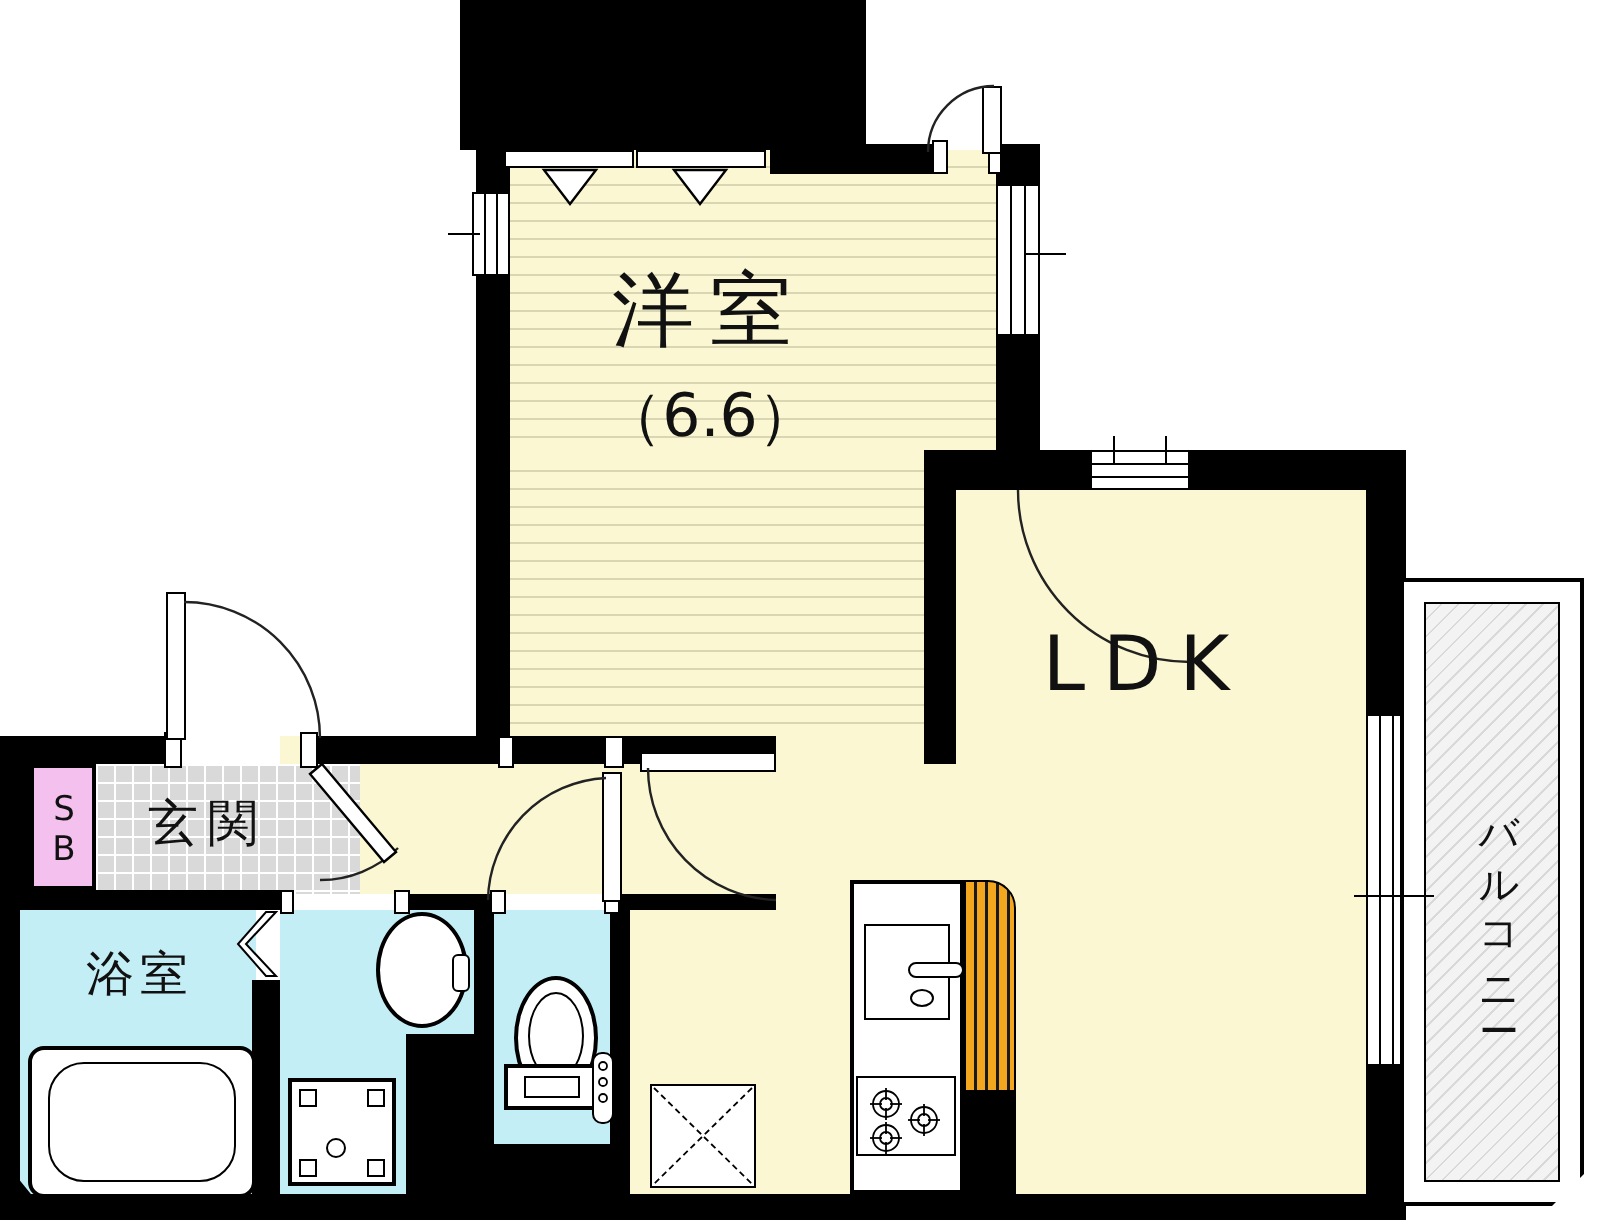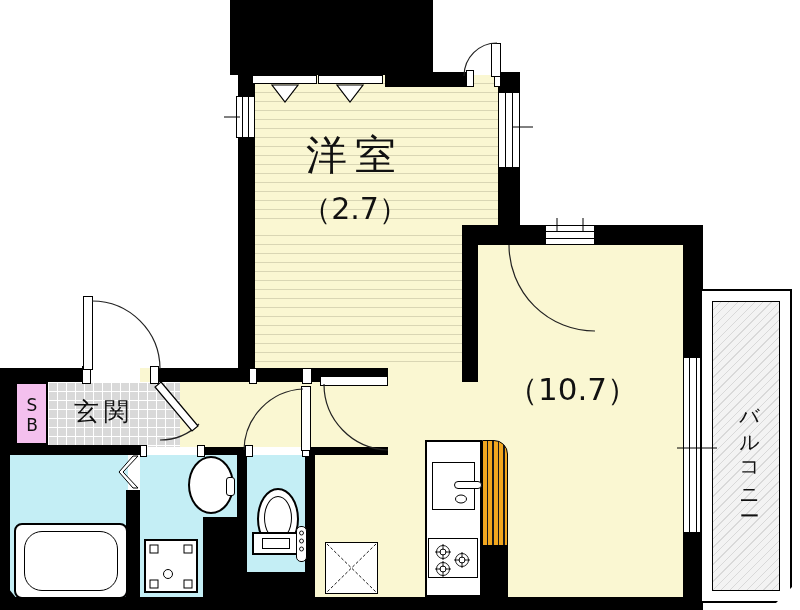--- a/index.html
+++ b/index.html
@@ -180,25 +180,28 @@
       <line x1="557" y1="218" x2="557" y2="232"></line>
       <line x1="583" y1="218" x2="583" y2="232"></line>
       <line x1="677" y1="448" x2="717" y2="448"></line>
     </g>
   </svg>
 
   <div class="lbl" style="left:255px;top:133px;width:200px;font-size:41px;letter-spacing:8px">
     <span>洋室</span>
   </div>
   <div class="lbl" style="left:255px;top:192px;width:200px;font-size:30px">
-    <span>（2.7）</span>
-  </div>
-  <div class="lbl" style="left:470px;top:372px;width:205px;font-size:31px">
-    <span>（10.7）</span>
+    <span>（6.6）</span>
+  </div>
+  <div class="lbl" style="left:470px;top:312px;width:205px;font-size:38px;letter-spacing:9px">
+    <span>LDK</span>
   </div>
   <div class="lbl" style="left:52px;top:398px;width:104px;font-size:25px;letter-spacing:5px">
     <span>玄関</span>
   </div>
+  <div class="lbl" style="left:26px;top:474px;width:88px;font-size:24px;letter-spacing:3px">
+    <span>浴室</span>
+  </div>
   <div class="lbl vtext" style="left:731px;top:372px;width:30px;height:160px;font-size:20px;letter-spacing:5px">
     <span>バルコニー</span>
   </div>
 
 </div>
 
 </body></html>

